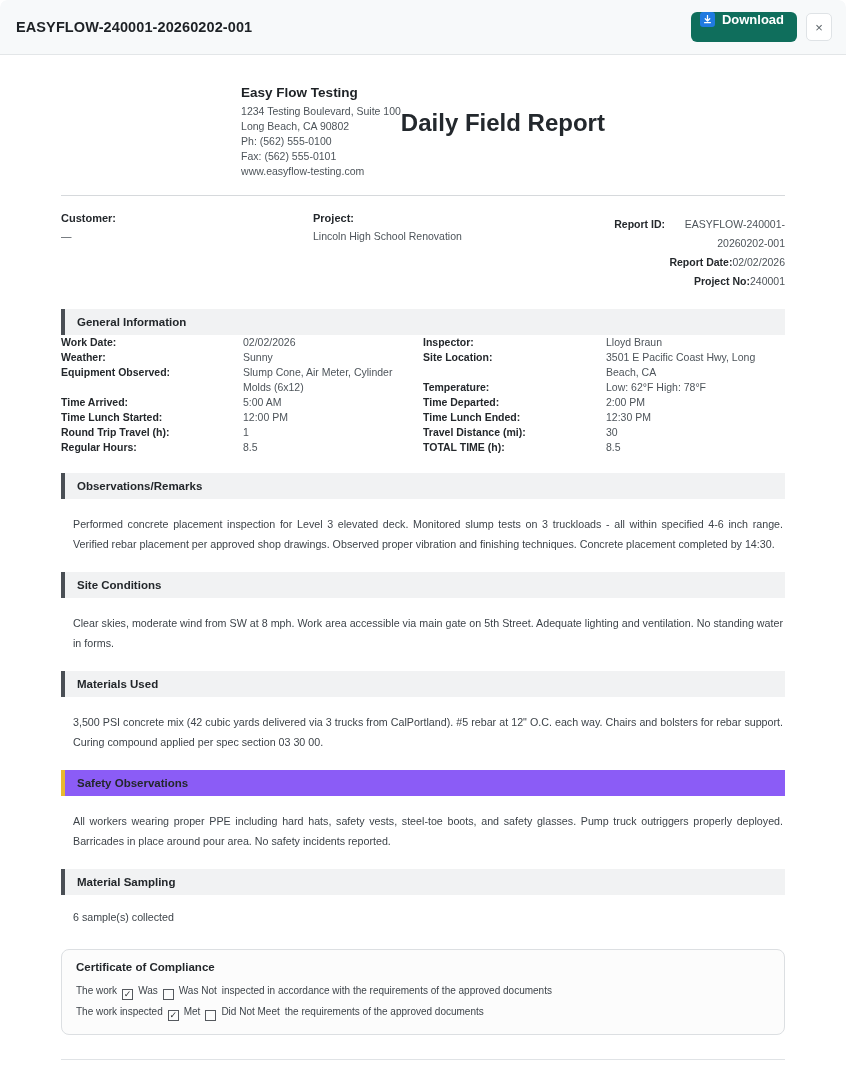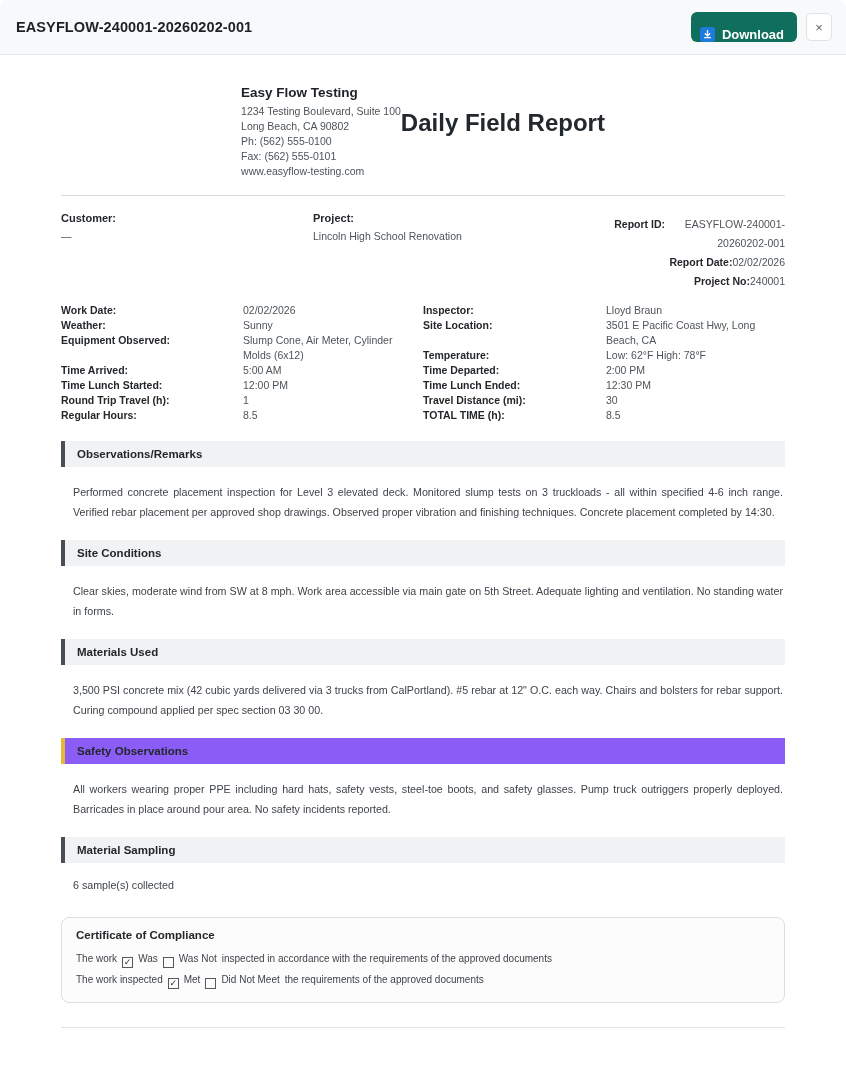--- a/index.html
+++ b/index.html
@@ -32,21 +32,21 @@
   }
   .modal-title {
     font-size: 14.5px;
     font-weight: bold;
     color: #1d2125;
     letter-spacing: .1px;
     flex: 1;
   }
   .btn-download {
     display: inline-flex;
-    align-items: flex-end;
+    align-items: flex-start;
     gap: 7px;
     background: #0f6e5c;
     color: #ffffff;
     border: none;
     border-radius: 6px;
     height: 30px;
     padding: 0 13px 0 9px;
     font-size: 13px;
     font-weight: bold;
     font-family: "Liberation Sans", sans-serif;
@@ -163,21 +163,20 @@
     margin-top: 18px;
   }
   .section-head.warn {
     background: #8b5cf6;
     border-left-color: #e8b930;
   }
 
   
   .gi {
     display: flex;
-    padding-top: 12px;
     align-items: flex-end;
   }
   .gi-col { width: 50%; display: flex; }
   .gi-col .k {
     width: 182px;
     font-size: 10.5px;
     font-weight: bold;
     color: #24282c;
     line-height: 15px;
   }
@@ -314,20 +313,21 @@
           <span class="k">Report Date:</span>
           <span class="v">02/02/2026</span>
         </div>
         <div class="idrow">
           <span class="k">Project No:</span>
           <span class="v">240001</span>
         </div>
       </div>
     </div>
 
+    <div class="section-head">General Information</div>
     <div class="gi">
       <div class="gi-col left">
         <div class="k">
           <div>Work Date:</div>
           <div>Weather:</div>
           <div>Equipment Observed:</div>
           <div class="spacer"></div>
           <div>Time Arrived:</div>
           <div>Time Lunch Started:</div>
           <div>Round Trip Travel (h):</div>

